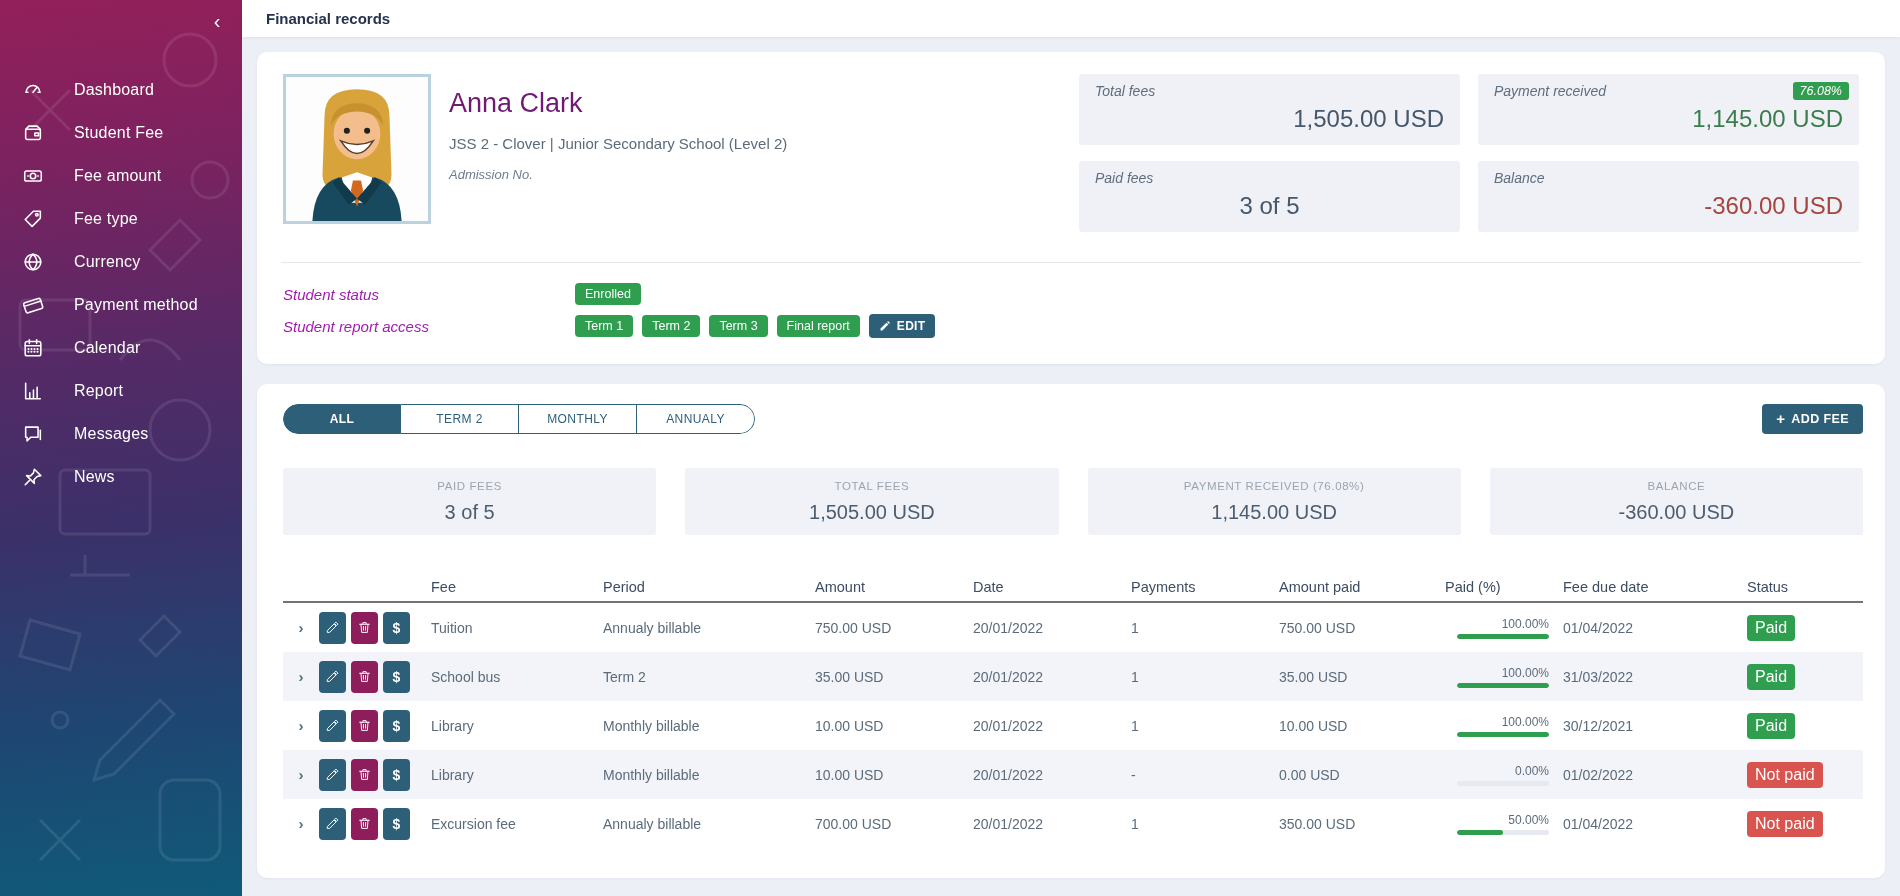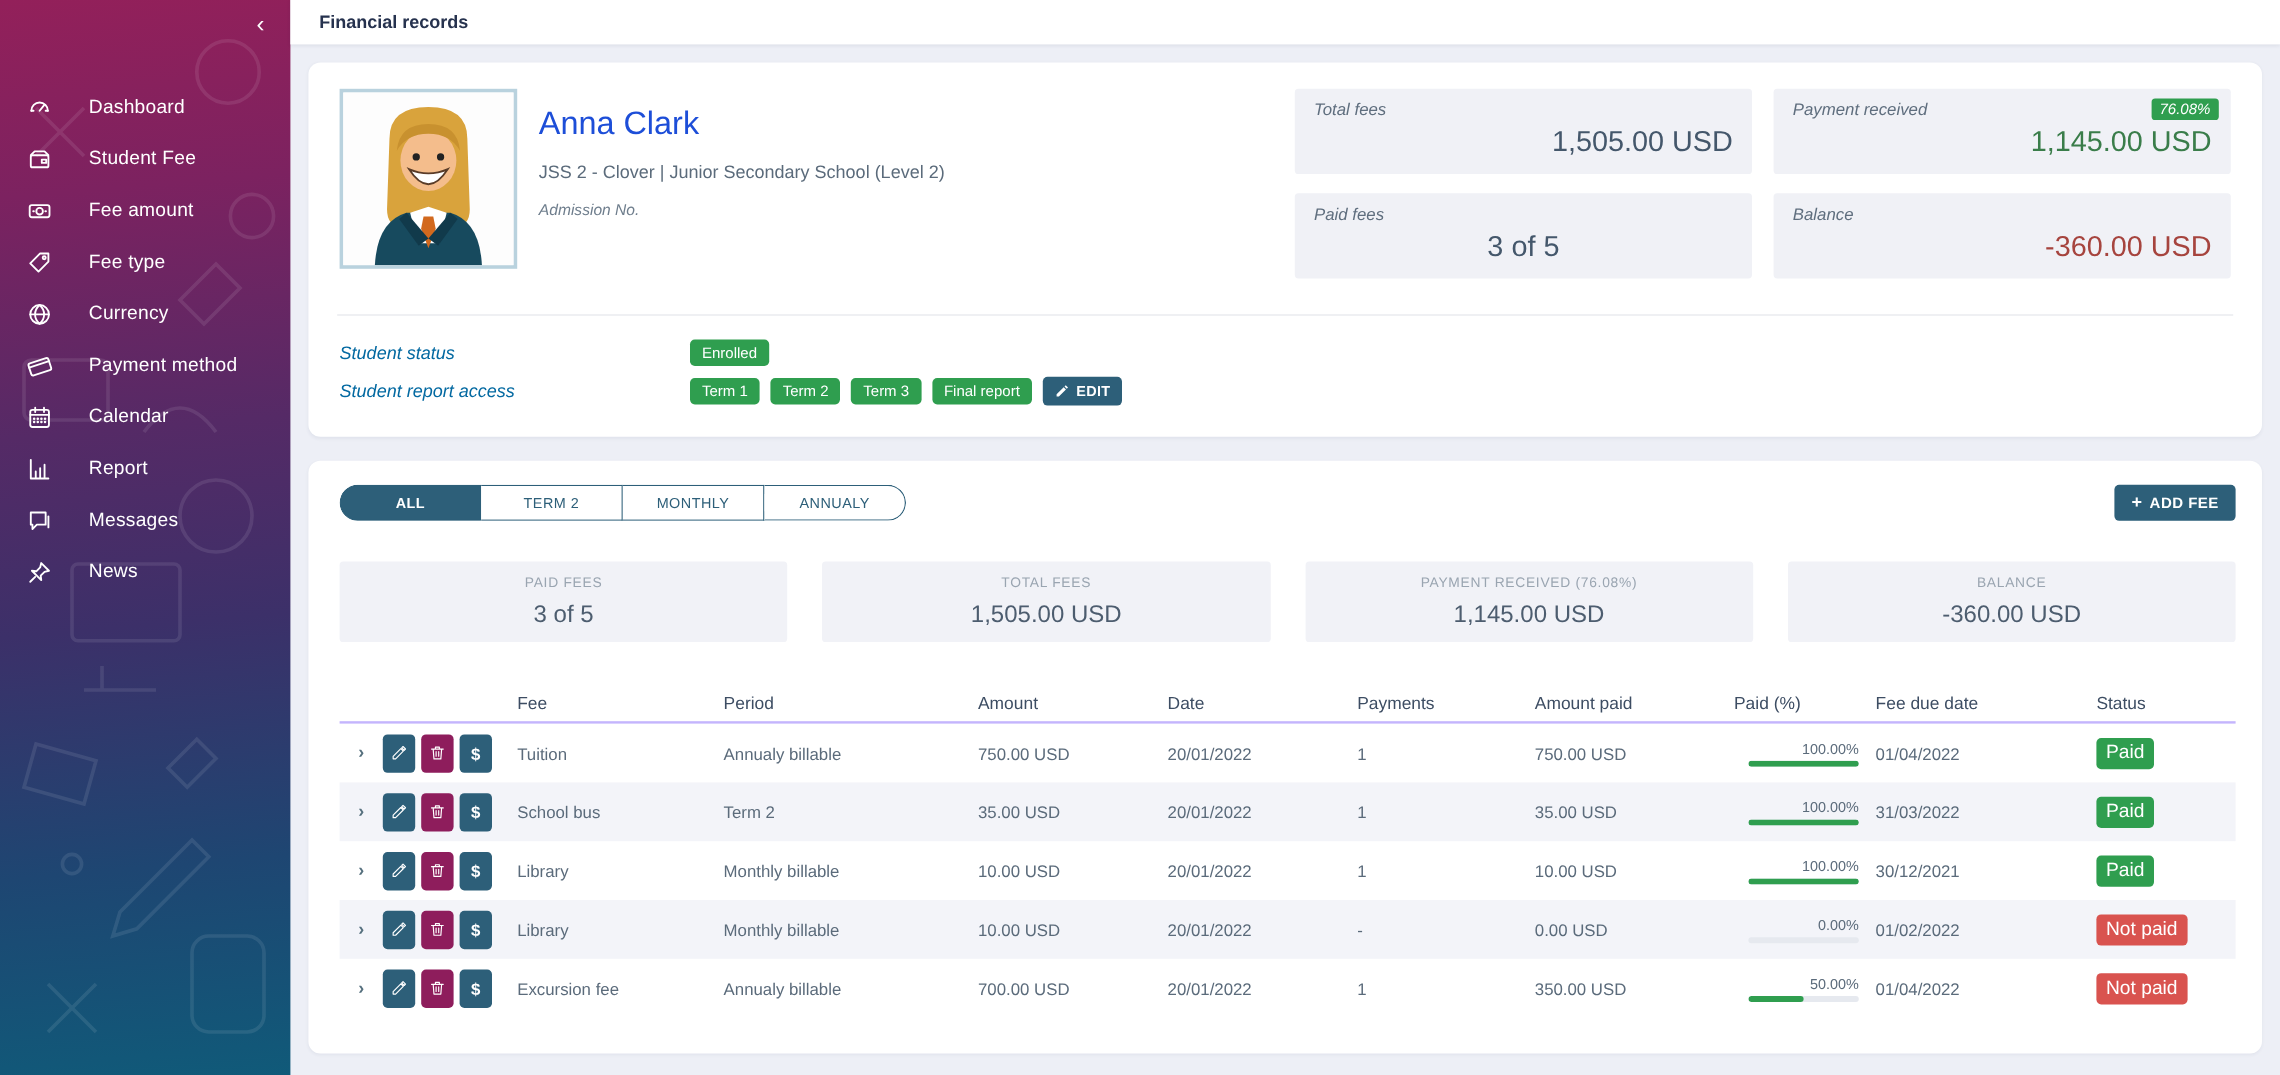--- a/index.html
+++ b/index.html
@@ -23,39 +23,39 @@
     box-shadow:0 1px 3px rgba(40,50,80,.08); position:relative; z-index:2; }
   .topbar-title { font-size:15px; font-weight:700; color:#26324e; }
 
   .card { background:#fff; border-radius:10px; margin:0 15px; box-shadow:0 1px 3px rgba(40,50,80,.06); }
   .card1 { margin-top:15px; padding:22px 26px 26px 26px; }
 
   .profile-row { display:flex; }
   .avatar-frame { width:148px; height:150px; border:3px solid #b9d2de; background:#fdfdfd; flex:0 0 148px; }
   .avatar-frame svg { width:100%; height:100%; display:block; }
   .profile-info { margin-left:18px; padding-top:14px; }
-  .student-name { font-size:27px; color:#1d4ed8; font-weight:500; }
+  .student-name { font-size:27px; color:#701a75; font-weight:500; }
   .student-class { font-size:15px; color:#5b6b7b; margin-top:16px; }
   .admission { font-size:13px; font-style:italic; color:#6e7d8c; margin-top:15px; }
 
   .stat-grid { margin-left:auto; width:780px; display:grid; grid-template-columns:1fr 1fr; gap:16px 18px; align-self:flex-start; }
   .stat-box { background:#f0f1f6; border-radius:3px; padding:9px 16px 12px 16px; min-height:62px; position:relative; }
   .stat-label { font-size:14px; font-style:italic; color:#5f6e7e; }
   .stat-value { font-size:24px; color:#44576b; text-align:right; margin-top:6px; }
   .stat-value.center { text-align:center; }
   .stat-value.green { color:var(--green-dark); }
   .stat-value.red { color:var(--balance-red); }
   .pct-badge { position:absolute; top:8px; right:10px; background:var(--green); color:#fff; font-size:12.5px; font-style:italic;
     padding:2px 7px; border-radius:3px; }
 
   .divider { border-top:1px solid #e4e7eb; margin:30px -2px 0 -2px; }
 
   .status-rows { margin-top:20px; }
   .status-row { display:flex; align-items:center; margin-top:9px; }
-  .status-label { width:292px; font-size:15px; font-style:italic; color:#0369a1; }
+  .status-label { width:292px; font-size:15px; font-style:italic; color:#a21caf; }
   .badge { display:inline-block; background:var(--green); color:#fff; font-size:12.5px; padding:4px 10px; border-radius:4px; margin-right:9px; }
   .edit-btn { display:inline-flex; align-items:center; gap:6px; background:var(--teal); color:#fff; font-size:12px; font-weight:700;
     padding:5px 10px; border-radius:4px; border:none; cursor:pointer; letter-spacing:.3px; }
   .edit-btn svg { width:12px; height:12px; fill:#fff; }
 
   
   .card2 { margin-top:20px; padding:20px 22px 30px 26px; min-height:475px; }
   .panel-top { display:flex; justify-content:space-between; align-items:center; }
   .tab-group { display:flex; border-radius:16px; overflow:hidden; }
   .tab { width:118px; height:30px; display:flex; align-items:center; justify-content:center; font-size:12px; letter-spacing:.4px;
@@ -67,21 +67,21 @@
     font-size:12.5px; font-weight:700; letter-spacing:.4px; padding:8px 14px; cursor:pointer; }
   .add-fee-btn .plus { font-size:15px; font-weight:700; line-height:10px; }
 
   .summary-row { display:flex; gap:29px; margin-top:34px; }
   .summary-card { flex:1; background:#f1f2f7; border-radius:3px; height:67px; display:flex; flex-direction:column; align-items:center; justify-content:center; }
   .summary-label { font-size:11.5px; color:#9aa5b1; letter-spacing:.6px; }
   .summary-value { font-size:20px; color:#4d5d6f; margin-top:9px; }
 
   .fee-table { margin-top:38px; }
   .t-head, .t-row { display:grid; grid-template-columns:36px 112px 172px 212px 158px 158px 148px 166px 118px 184px 1fr; align-items:center; }
-  .t-head { height:30px; border-bottom:2px solid #c4b5fd; }
+  .t-head { height:30px; border-bottom:2px solid #737373; }
   .t-head .th { font-size:14.5px; color:#3d4d63; font-weight:500; }
   .t-row { height:49px; font-size:14px; color:#5b6b7b; }
   .t-row.stripe { background:#f3f4f9; }
   .expander { text-align:center; color:#56707e; font-size:15px; cursor:pointer; font-weight:700; }
   .actions { display:flex; gap:5px; }
   .act-btn { width:27px; height:32px; border:none; border-radius:4px; color:#fff; display:flex; align-items:center; justify-content:center; cursor:pointer; }
   .act-btn.edit, .act-btn.dollar { background:var(--teal); }
   .act-btn.del { background:var(--magenta); }
   .act-btn svg { width:13px; height:13px; stroke:#fff; fill:none; stroke-width:1.8; stroke-linecap:round; stroke-linejoin:round; }
   .act-btn.dollar { font-size:14px; font-weight:700; }

